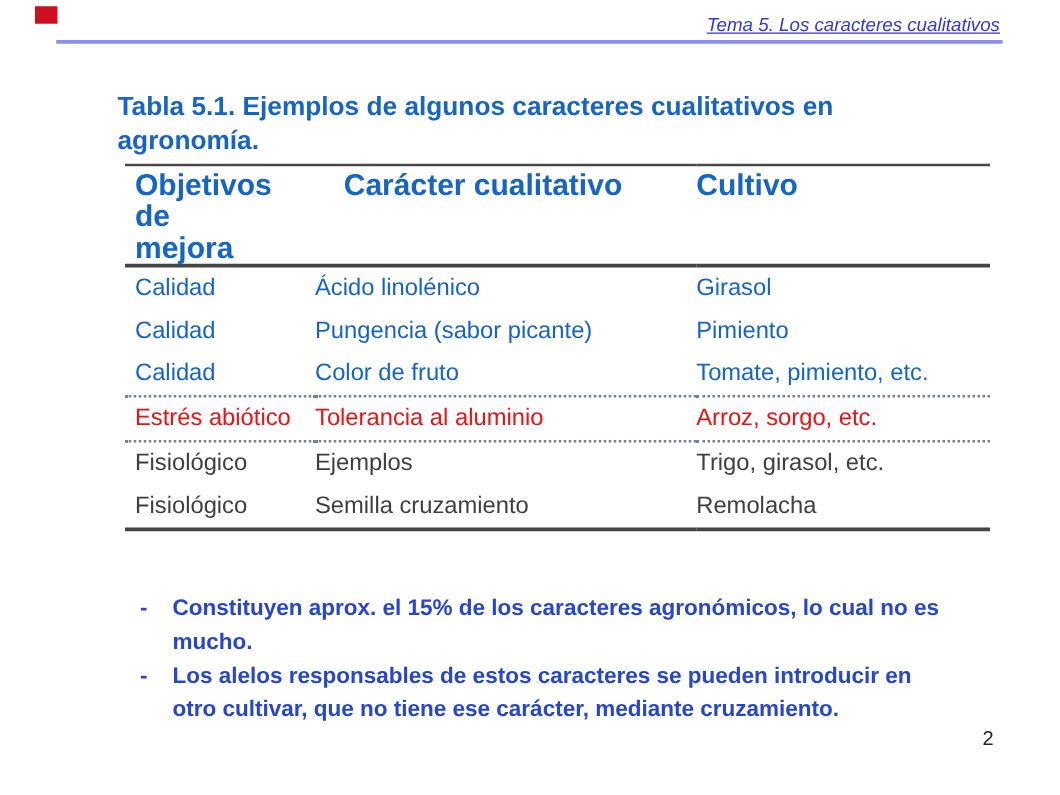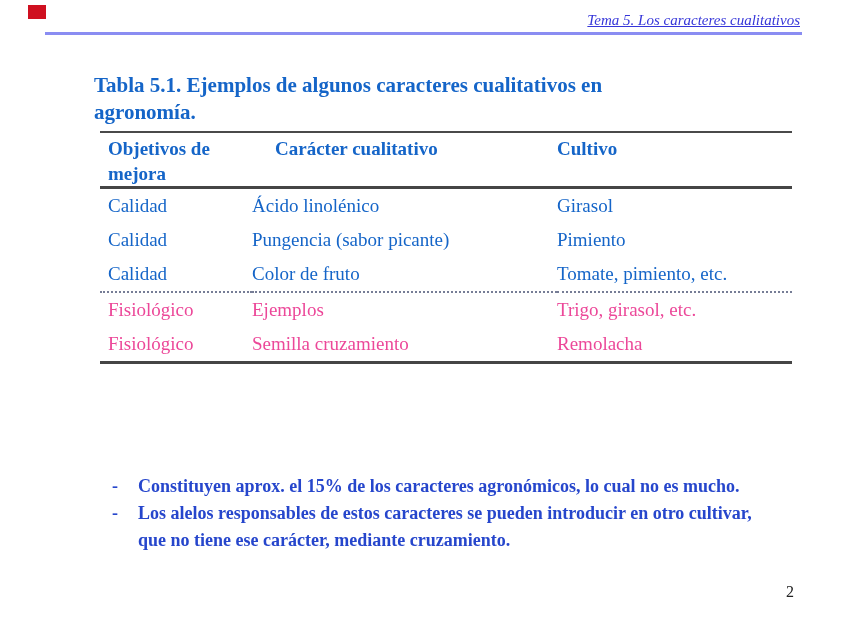--- a/index.html
+++ b/index.html
@@ -1,18 +1,18 @@
 <!DOCTYPE html>
 <html><head>
 <meta charset="utf-8">
 <style>
   html,body { margin:0; padding:0; background:#ffffff; }
   .slide {
     position:relative; width:848px; height:636px; background:#ffffff;
-    font-family:Liberation Serif, serif; overflow:hidden;
+    font-family:Liberation Sans, sans-serif; overflow:hidden;
   }
 
   
   .corner-square { position:absolute; left:28px; top:5px; width:18px; height:14px; background:#cf1020; }
 
   
   .running-header {
     position:absolute; top:12px; right:48px;
     font-style:italic; font-size:15px; color:#3636d9; text-decoration:underline;
   }
@@ -26,34 +26,34 @@
   }
 
   
   table.datatable {
     position:absolute; left:100px; top:131px; width:692px;
     border-collapse:collapse;
     border-top:2px solid #4a4a4a; border-bottom:3px solid #454545;
   }
   col.c1 { width:152px; } col.c2 { width:305px; } col.c3 { width:235px; }
   .datatable th {
-    font-size:19px; line-height:25px; font-weight:bold; color:#1565c8;
+    font-size:24px; line-height:25px; font-weight:bold; color:#1565c8;
     text-align:left; vertical-align:top; padding:3px 0 0 0;
     border-bottom:3px solid #454545; white-space:pre-line;
   }
   .datatable th.h1 { padding-left:8px; }
   .datatable th.h2 { padding-left:23px;margin-top:28px; }
   .datatable td {
     font-size:19px; line-height:23px; vertical-align:top;
     padding:5px 0 6px 0; white-space:pre-line;
   }
   .datatable td.first { padding-left:8px; }
   tr.g-calidad td { color:#1565c8; }
   tr.g-estres  td { color:#ee1111; }
-  tr.g-fisio   td { color:#ec4899; }
+  tr.g-fisio   td { color:#404040; }
   tr.sep td { border-top:2px dotted #767d96; }
 
   
   .notes {
     position:absolute; left:100px; top:473px; width:655px;
     font-weight:bold; font-size:18px; line-height:27px; color:#2646cc;
   }
   .note-item { display:flex; }
   .note-dash { flex:0 0 26px; padding-left:12px; }
   .note-text { flex:1; }
@@ -97,20 +97,25 @@
       <tr class="g-calidad">
         <td class="first">Calidad</td>
         <td>Pungencia (sabor picante)</td>
         <td>Pimiento</td>
       </tr>
       <tr class="g-calidad">
         <td class="first">Calidad</td>
         <td>Color de fruto</td>
         <td>Tomate, pimiento, etc.</td>
       </tr>
+      <tr class="g-estres sep">
+        <td class="first">Estrés abiótico</td>
+        <td>Tolerancia al aluminio</td>
+        <td>Arroz, sorgo, etc.</td>
+      </tr>
       <tr class="g-fisio sep">
         <td class="first">Fisiológico</td>
         <td>Ejemplos</td>
         <td>Trigo, girasol, etc.</td>
       </tr>
       <tr class="g-fisio">
         <td class="first">Fisiológico</td>
         <td>Semilla cruzamiento</td>
         <td>Remolacha</td>
       </tr>

